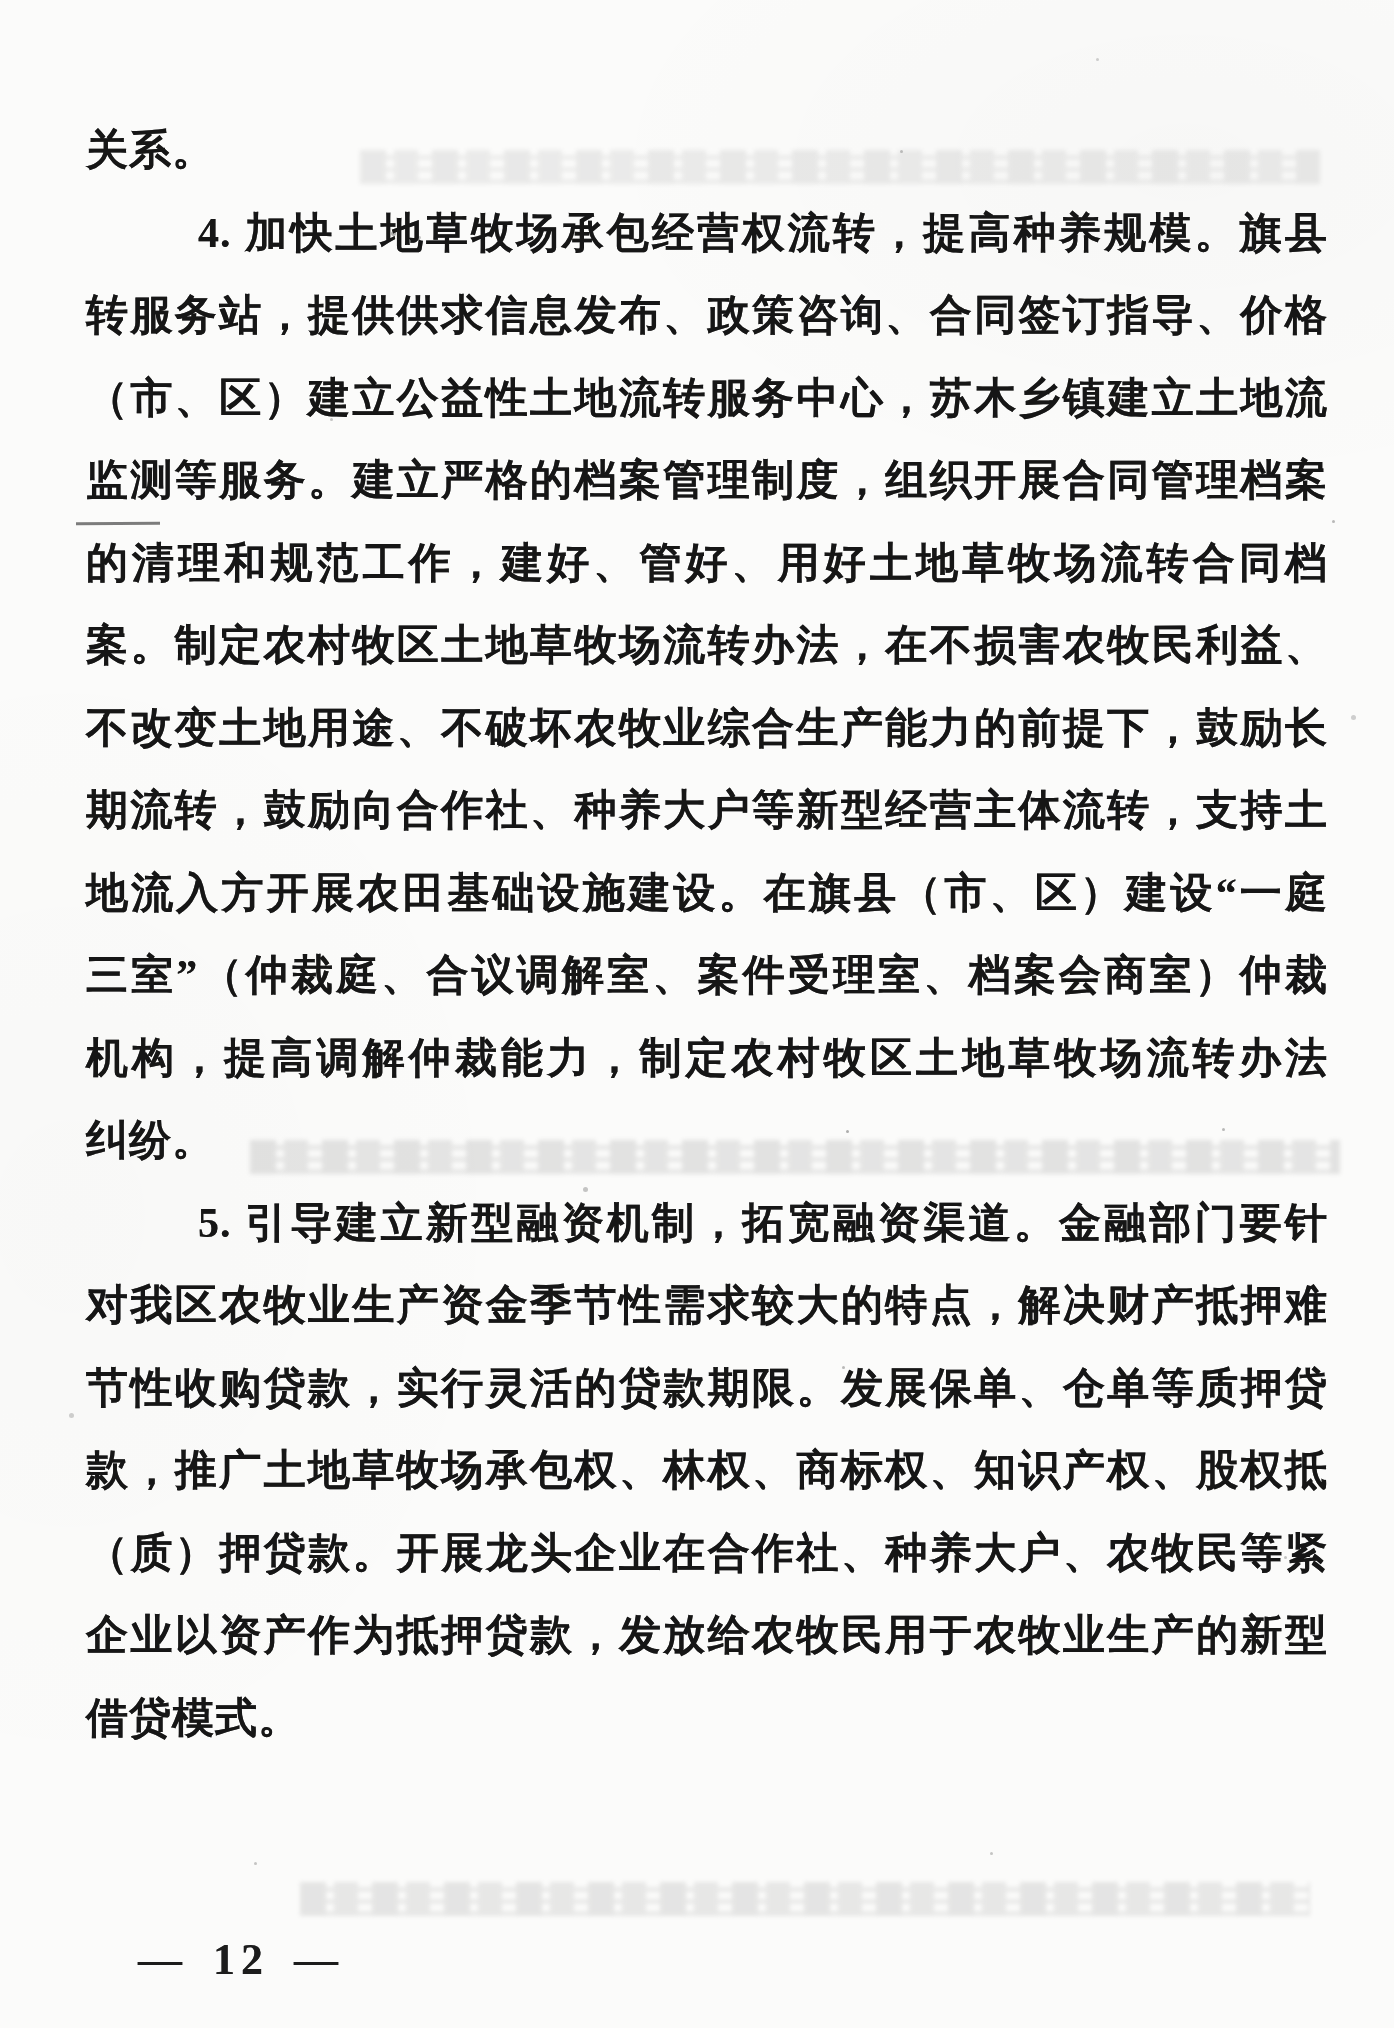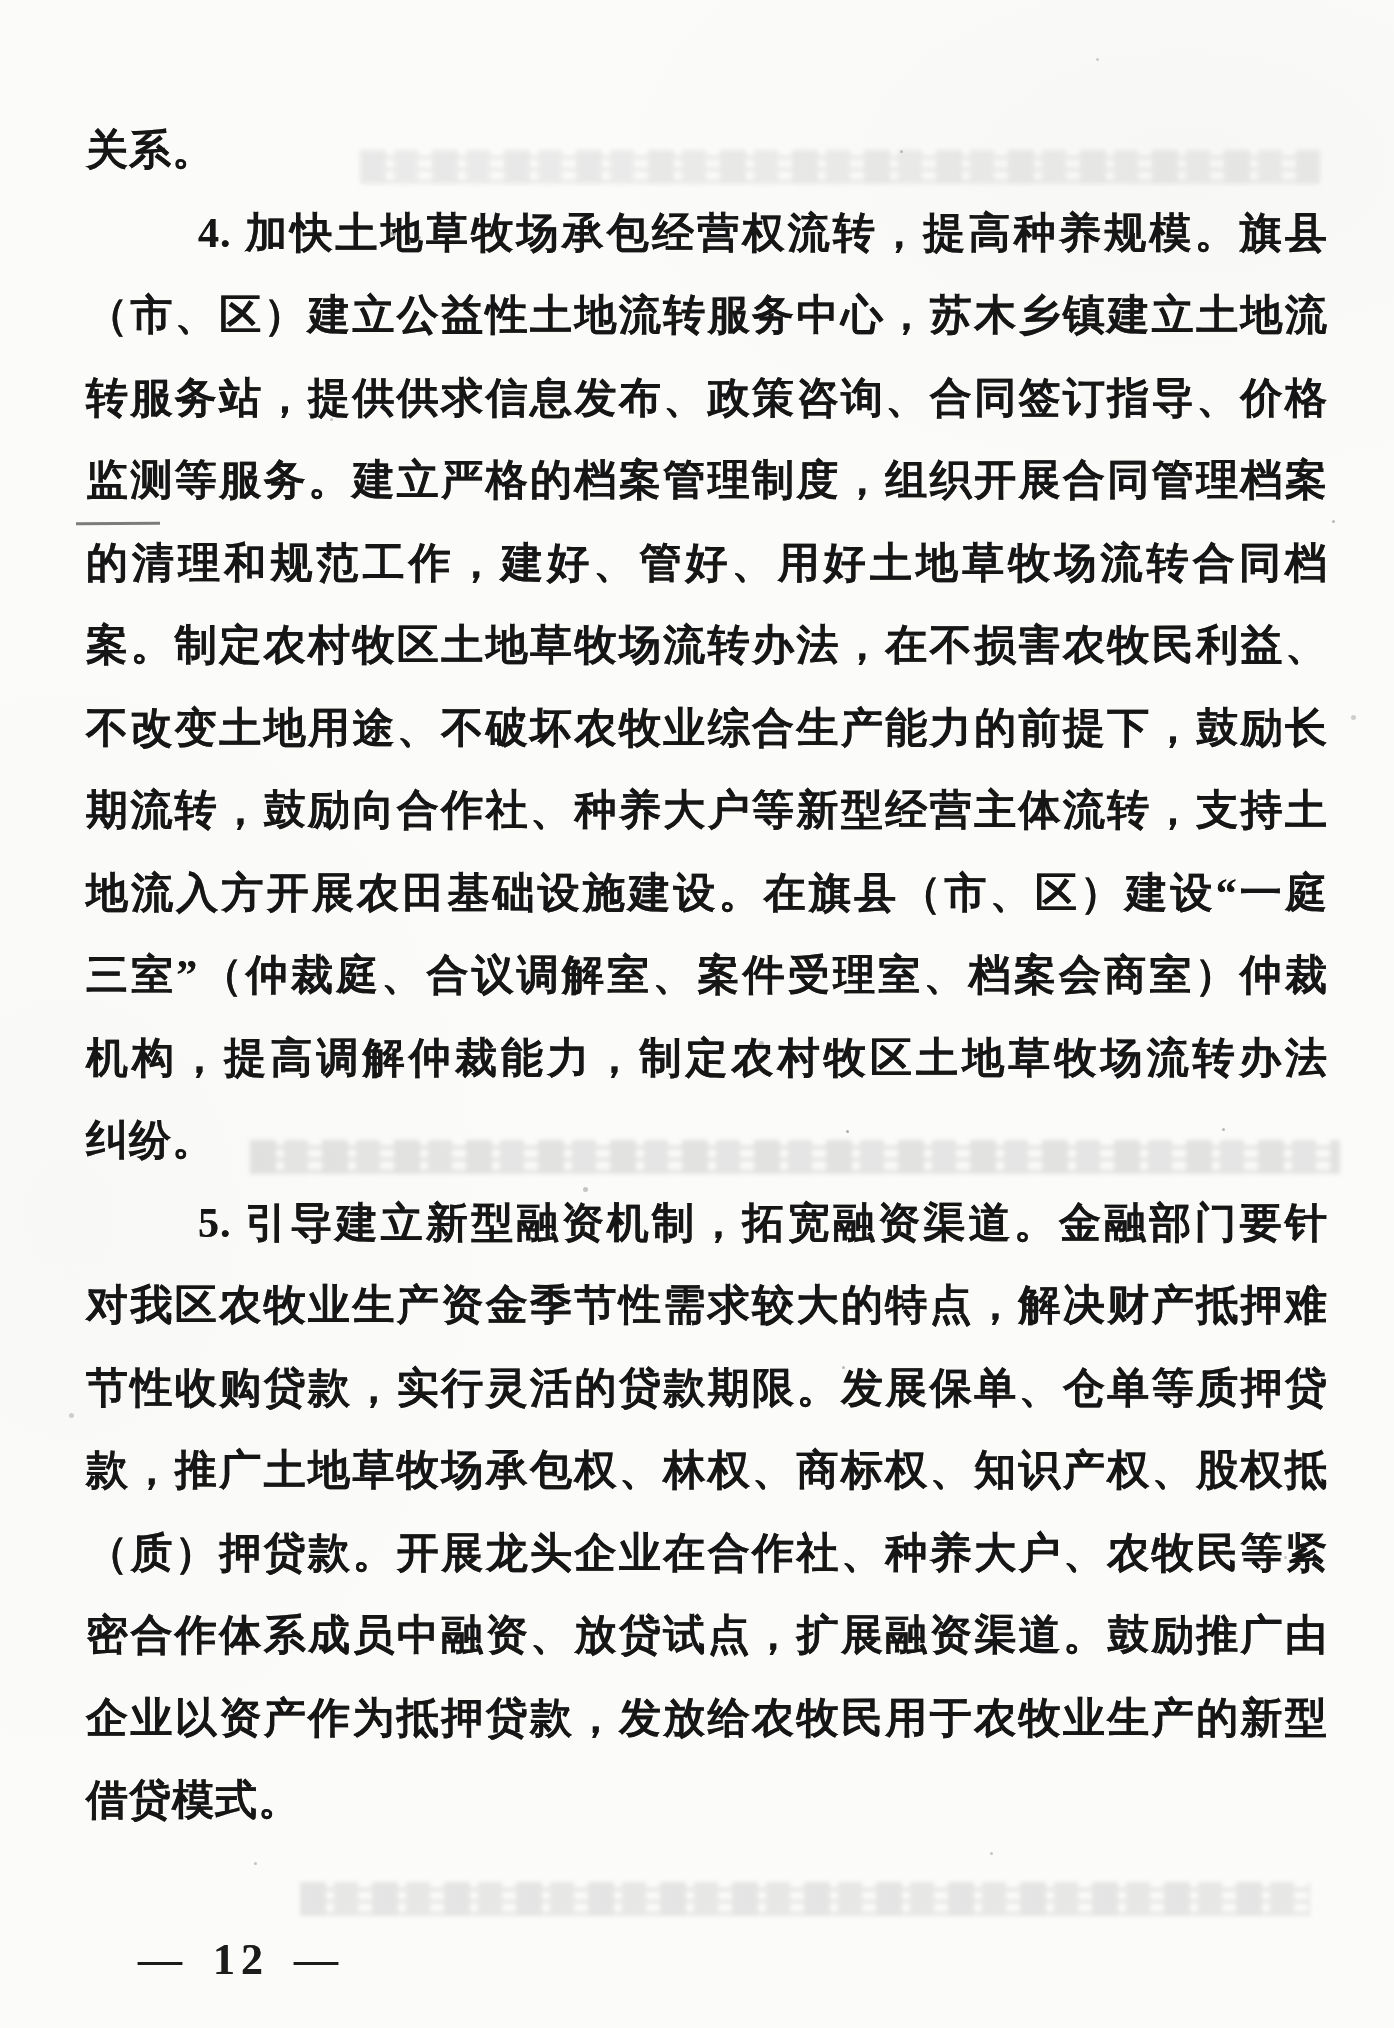--- a/index.html
+++ b/index.html
@@ -121,34 +121,33 @@
 
 <div class="ghost g1"></div>
 <div class="ghost g2"></div>
 <div class="ghost g3"></div>
 <div class="specks"></div>
 <div class="artifact-underline"></div>
 
 <div class="textblock">
   <div class="line">关系。</div>
   <div class="line fill indent">4. 加快土地草牧场承包经营权流转，提高种养规模。旗县</div>
+  <div class="line fill">转服务站，提供供求信息发布、政策咨询、合同签订指导、价格</div>
   <div class="line fill">（市、区）建立公益性土地流转服务中心，苏木乡镇建立土地流</div>
-  <div class="line fill">转服务站，提供供求信息发布、政策咨询、合同签订指导、价格</div>
   <div class="line fill">监测等服务。建立严格的档案管理制度，组织开展合同管理档案</div>
   <div class="line fill">的清理和规范工作，建好、管好、用好土地草牧场流转合同档</div>
   <div class="line fill">案。制定农村牧区土地草牧场流转办法，在不损害农牧民利益、</div>
   <div class="line fill">不改变土地用途、不破坏农牧业综合生产能力的前提下，鼓励长</div>
   <div class="line fill">期流转，鼓励向合作社、种养大户等新型经营主体流转，支持土</div>
   <div class="line fill">地流入方开展农田基础设施建设。在旗县（市、区）建设“一庭</div>
   <div class="line fill">三室”（仲裁庭、合议调解室、案件受理室、档案会商室）仲裁</div>
   <div class="line fill">机构，提高调解仲裁能力，制定农村牧区土地草牧场流转办法</div>
   <div class="line">纠纷。</div>
   <div class="line fill indent">5. 引导建立新型融资机制，拓宽融资渠道。金融部门要针</div>
   <div class="line fill">对我区农牧业生产资金季节性需求较大的特点，解决财产抵押难</div>
   <div class="line fill">节性收购贷款，实行灵活的贷款期限。发展保单、仓单等质押贷</div>
   <div class="line fill">款，推广土地草牧场承包权、林权、商标权、知识产权、股权抵</div>
   <div class="line fill">（质）押贷款。开展龙头企业在合作社、种养大户、农牧民等紧</div>
-  <div class="line fill">密合作体系成员中融资、放贷试点，扩展融资渠道。鼓励推广由</div>
   <div class="line fill">企业以资产作为抵押贷款，发放给农牧民用于农牧业生产的新型</div>
   <div class="line">借贷模式。</div>
 </div>
 
 <div class="footer">— 12 —</div>
 
 </body></html>

